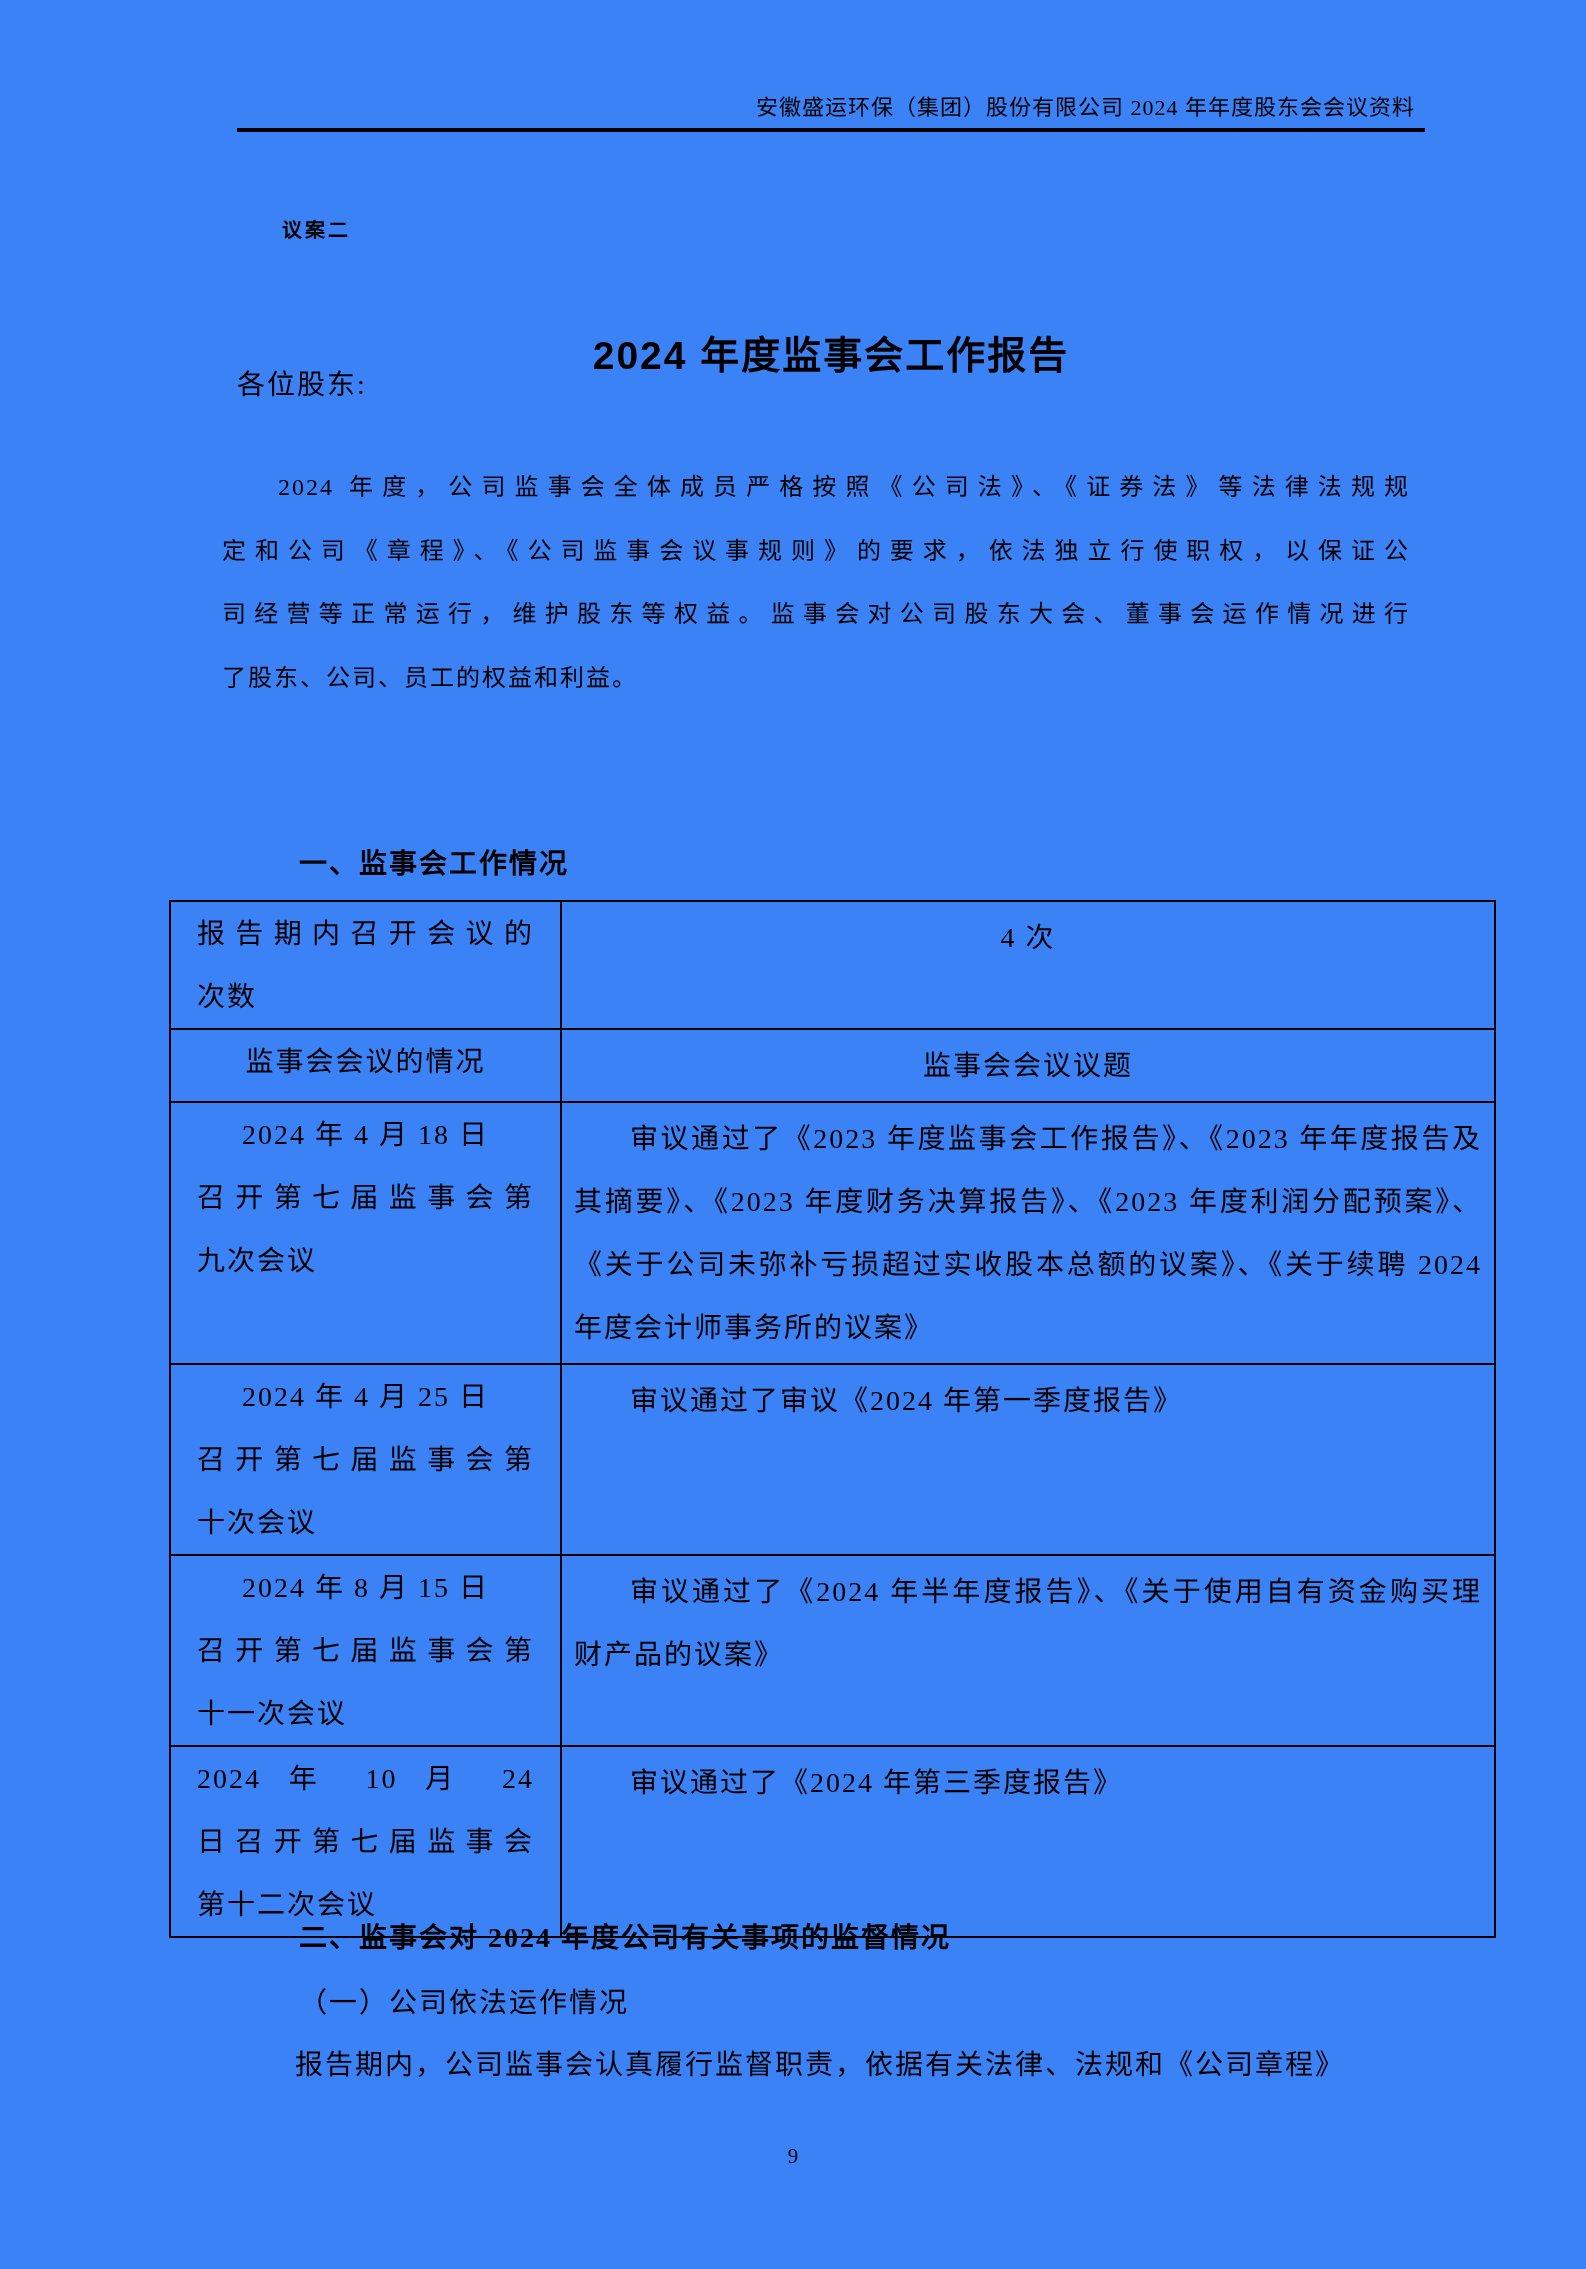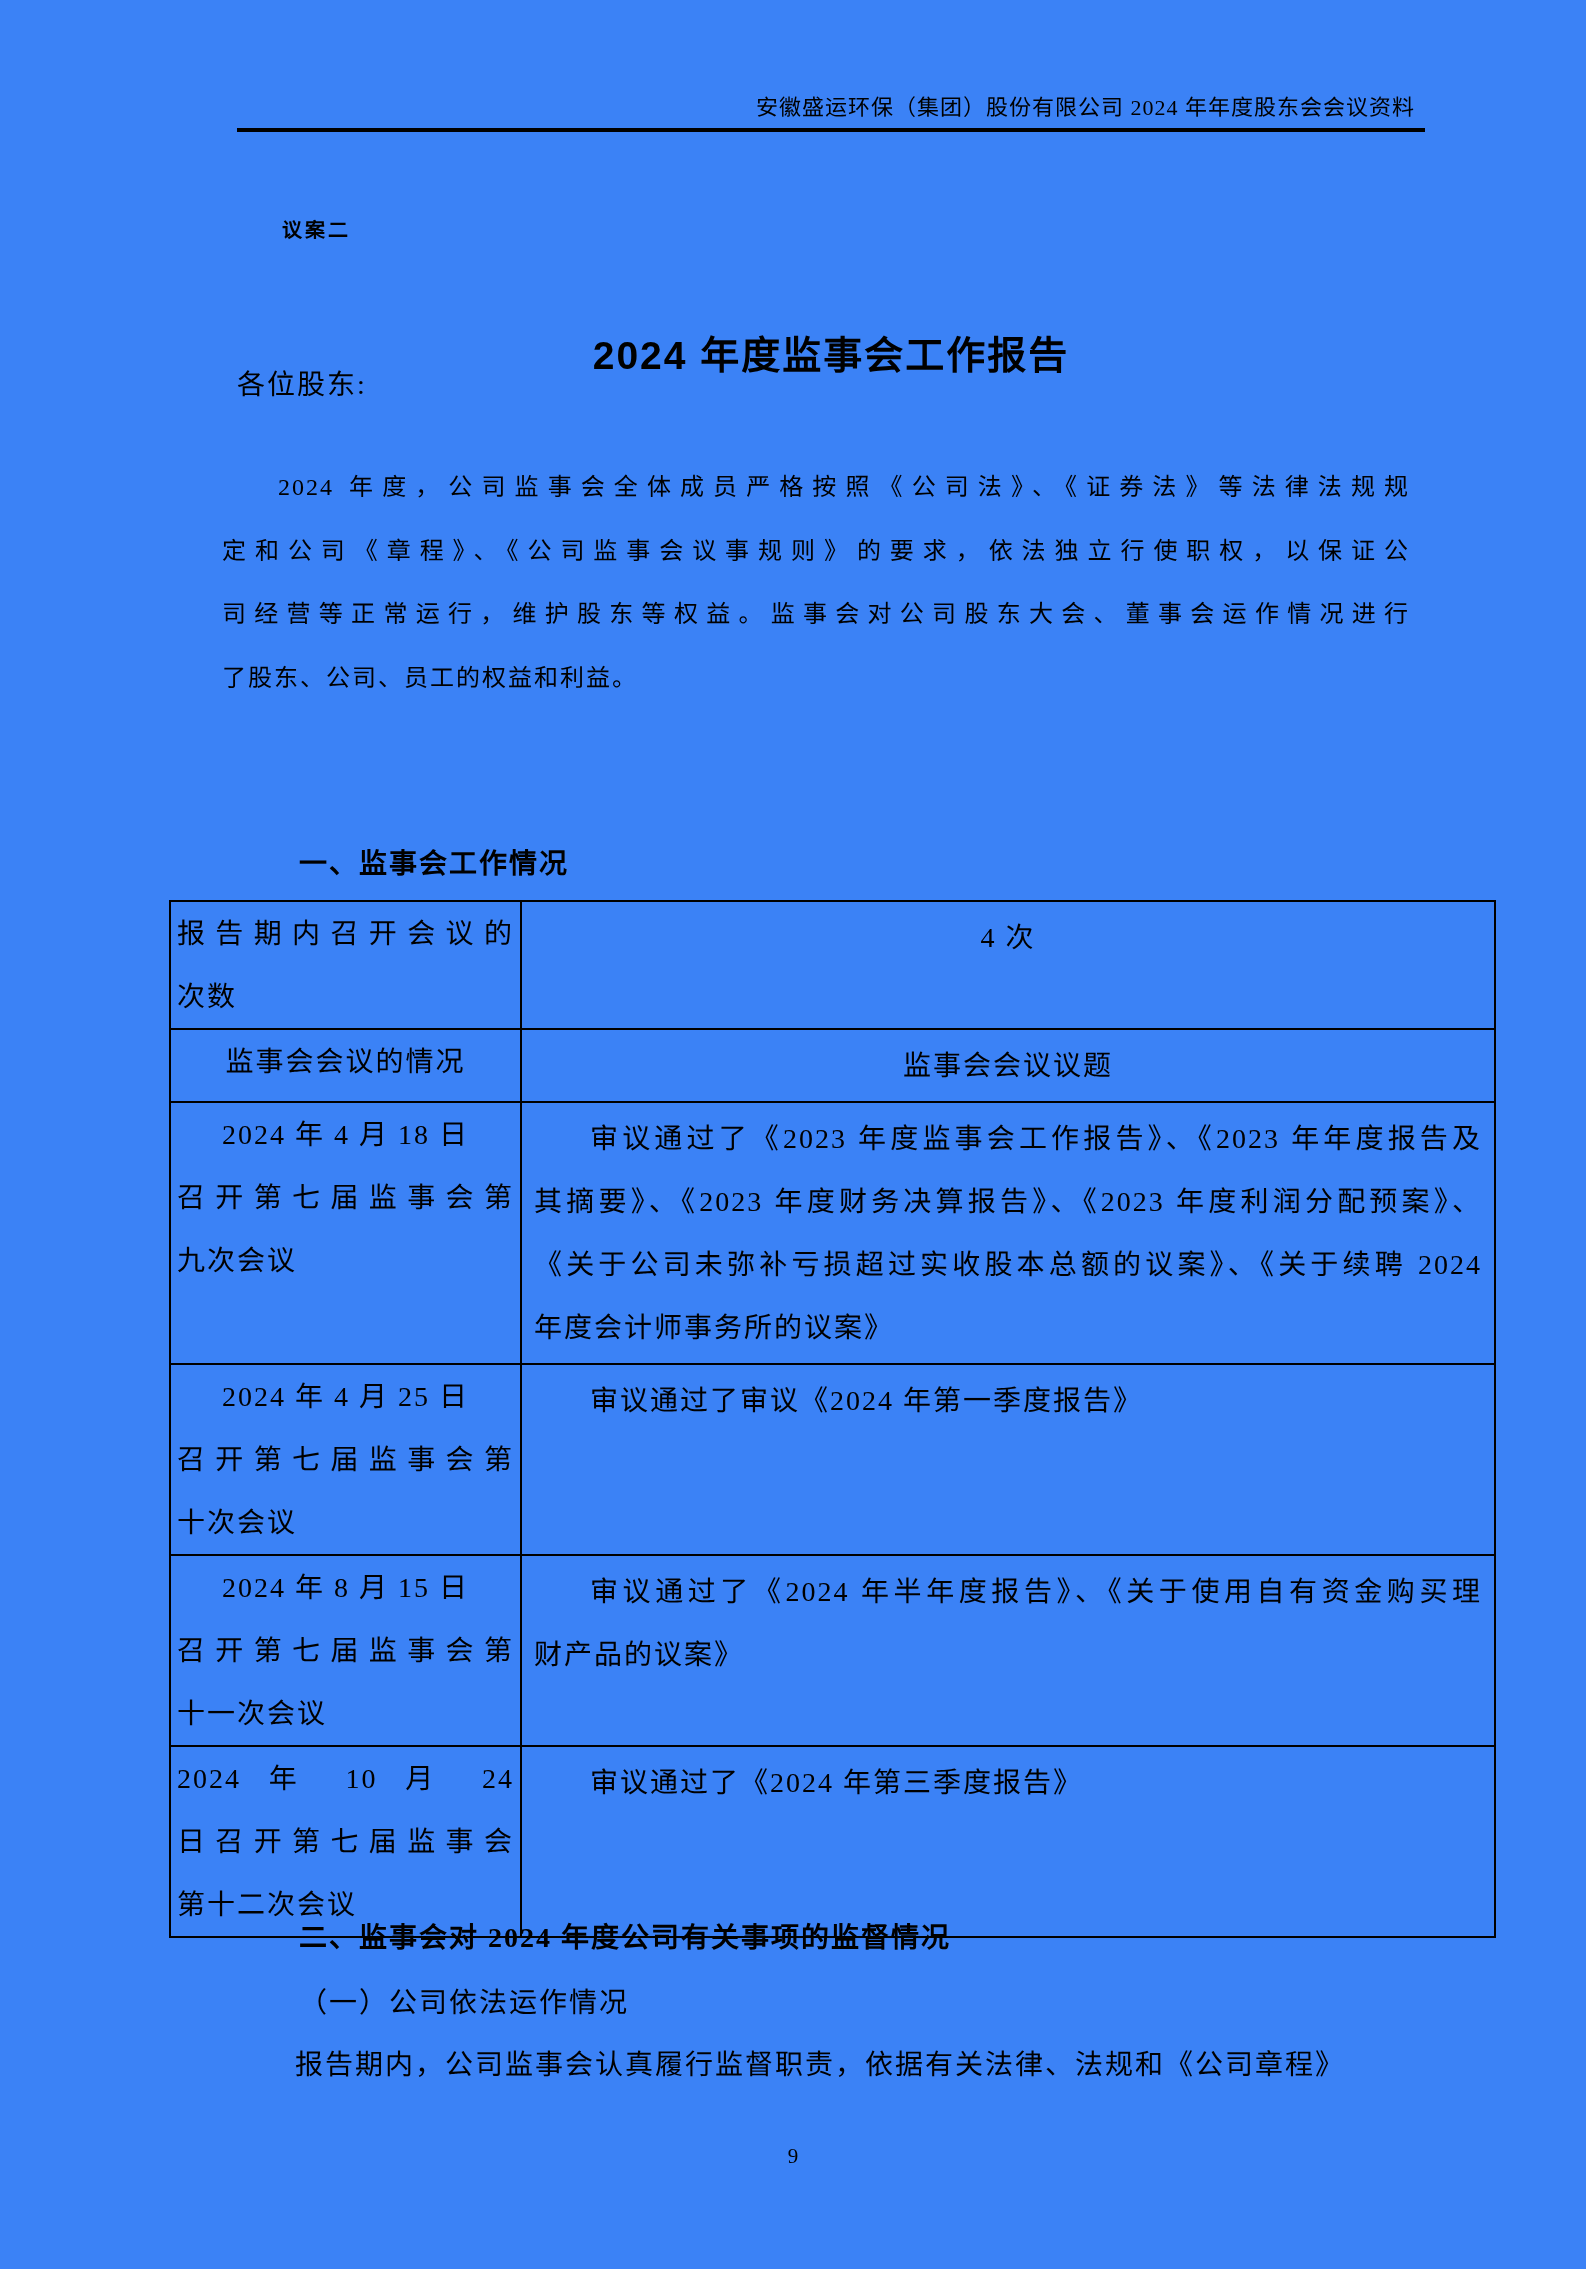--- a/index.html
+++ b/index.html
@@ -94,21 +94,21 @@
     left: 169px;
     width: 1327px;
     border-collapse: collapse;
     table-layout: fixed;
     font-size: 28px;
     letter-spacing: 2px;
   }
   table.meetings td {
     border: 2px solid #000000;
     vertical-align: top;
-    padding: 0 6px;
+    padding: 0 26px;
     line-height: 63px;
   }
   table.meetings td.col-left  { width: 337px; }
   table.meetings td.col-right { padding: 4px 12px; }
 
   .line {}
   .stretch { text-align: justify; text-align-last: justify; }
   .plain   { text-align: left; }
   .center  { text-align: center; }
   .indent  { text-indent: 56px; }

